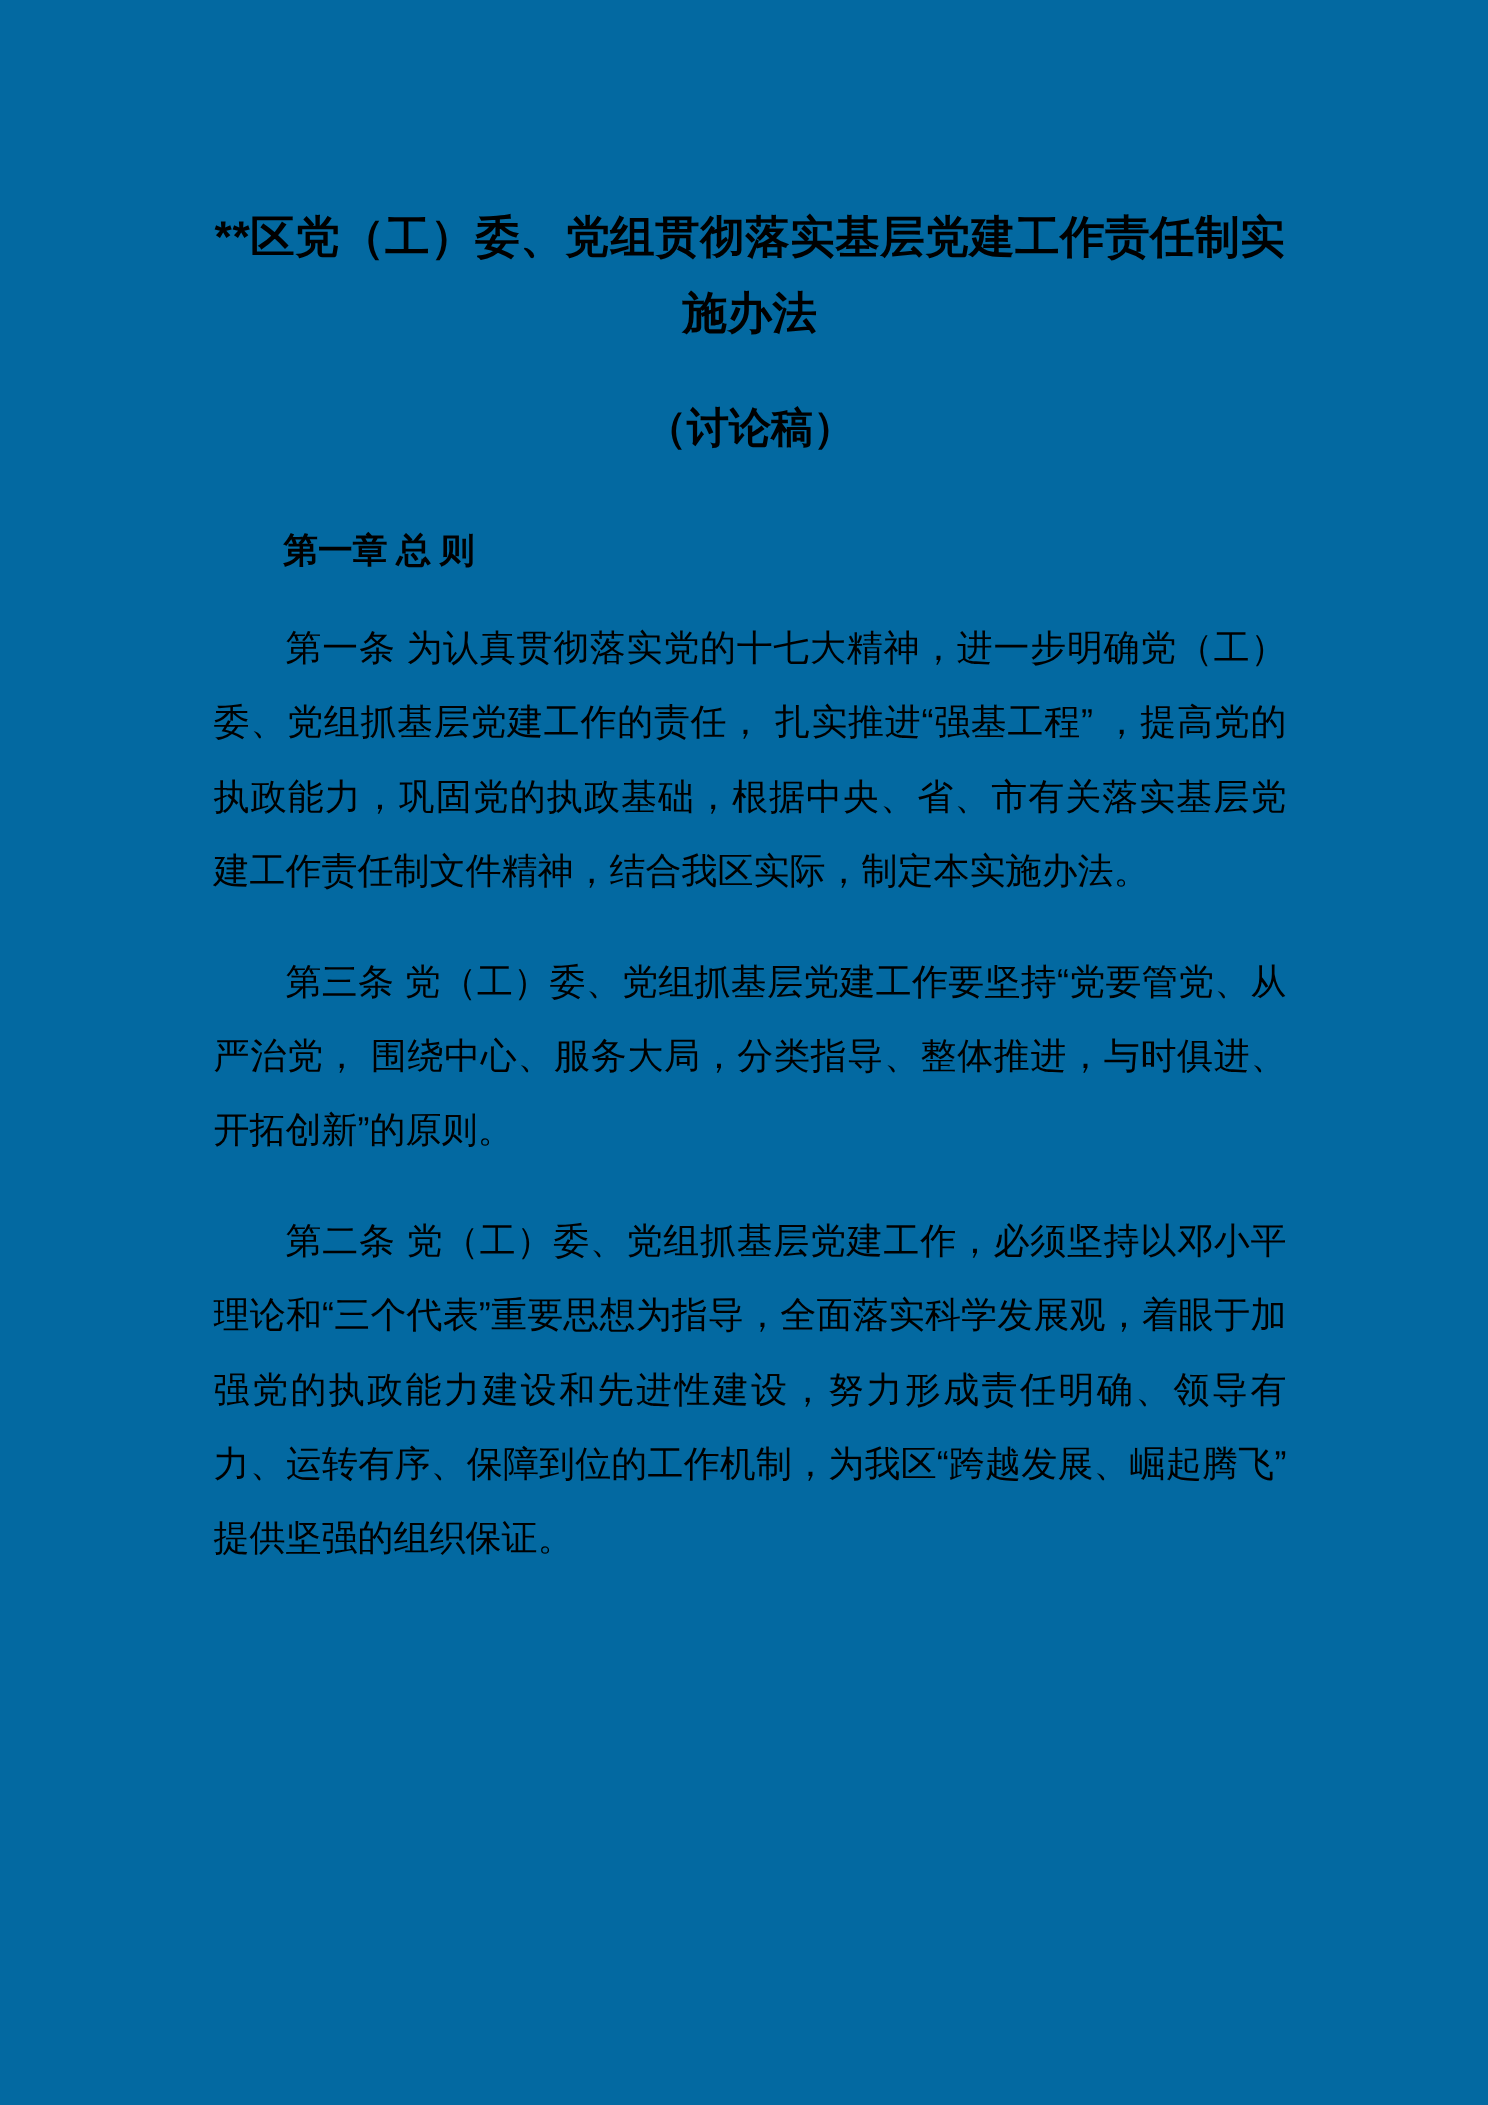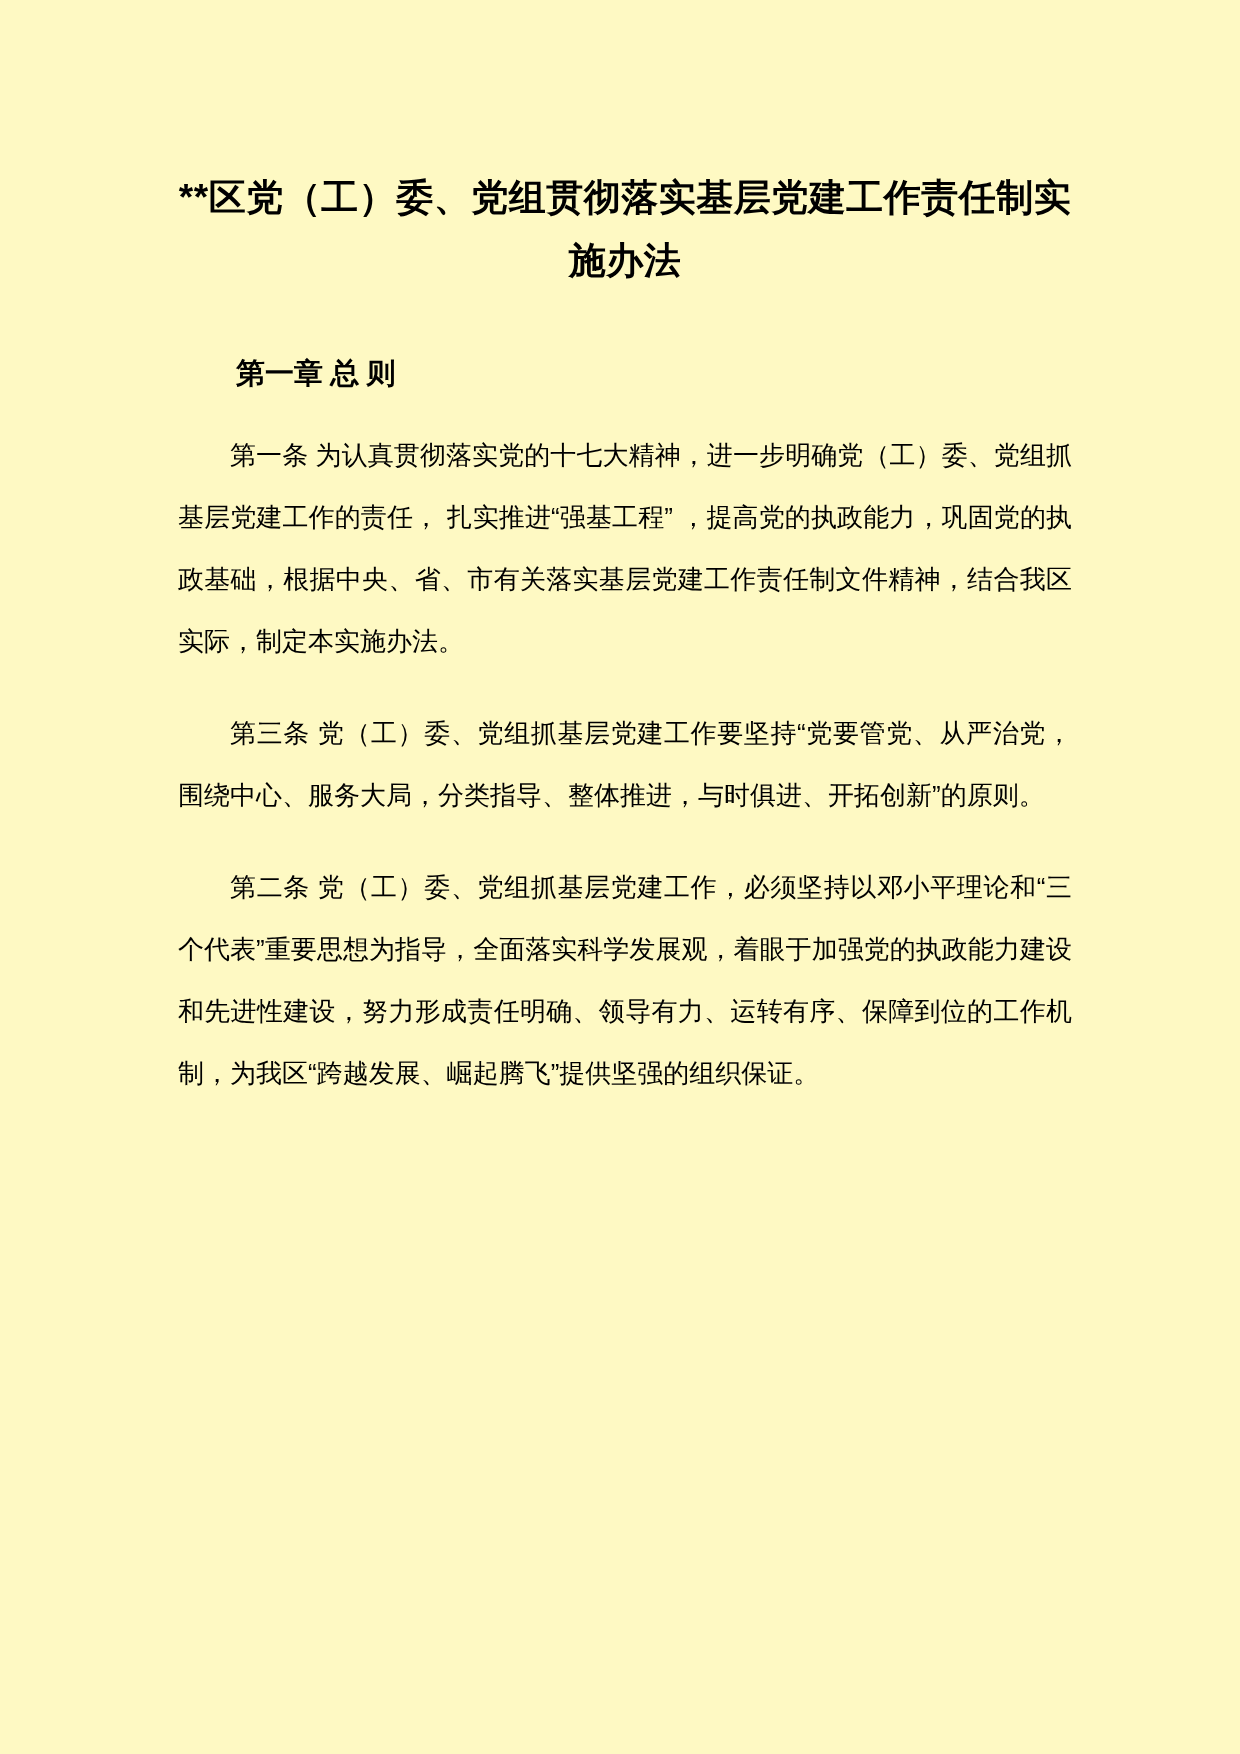--- a/index.html
+++ b/index.html
@@ -5,21 +5,21 @@
   html, body {
     margin: 0;
     padding: 0;
     background: #ffffff;
   }
   .page {
     position: relative;
     width: 1240px;
     height: 1754px;
     margin: 0 auto;
-    background: #fef9c3;
+    background: #0369a1;
     color: #000000;
     font-family: "Liberation Sans", sans-serif;
     box-sizing: border-box;
     padding: 128px 168px 0 178px;
     overflow: hidden;
   }
   .doc-title {
     font-size: 37px;
     font-weight: bold;
     text-align: center;
@@ -38,35 +38,36 @@
     font-size: 29px;
     line-height: 42px;
     text-indent: 2em;
     margin: 60px 0 0 0;
     font-family: Liberation Serif, serif;
   }
   .chapter-heading.bold {
     font-weight: bold;
   }
   .article-para {
-    font-size: 26px;
+    font-size: 30px;
     line-height: 62px;
     text-indent: 2em;
     text-align: justify;
     text-justify: inter-ideograph;
     margin: 30px 0 0 0;
   }
 </style>
 </head>
 <body>
 
 <div class="page">
 
   <h1 class="doc-title">**区党（工）委、党组贯彻落实基层党建工作责任制实施办法</h1>
 
+  <h2 class="doc-subtitle">（讨论稿）</h2>
 
   <p class="chapter-heading bold">第一章 总 则</p>
 
   <p class="article-para">第一条 为认真贯彻落实党的十七大精神，进一步明确党（工）委、党组抓基层党建工作的责任， 扎实推进“强基工程” ，提高党的执政能力，巩固党的执政基础，根据中央、省、市有关落实基层党建工作责任制文件精神，结合我区实际，制定本实施办法。</p>
 
   <p class="article-para">第三条 党（工）委、党组抓基层党建工作要坚持“党要管党、从严治党， 围绕中心、服务大局，分类指导、整体推进，与时俱进、开拓创新”的原则。</p>
 
   <p class="article-para">第二条 党（工）委、党组抓基层党建工作，必须坚持以邓小平理论和“三个代表”重要思想为指导，全面落实科学发展观，着眼于加强党的执政能力建设和先进性建设，努力形成责任明确、领导有力、运转有序、保障到位的工作机制，为我区“跨越发展、崛起腾飞”提供坚强的组织保证。</p>
 
 

